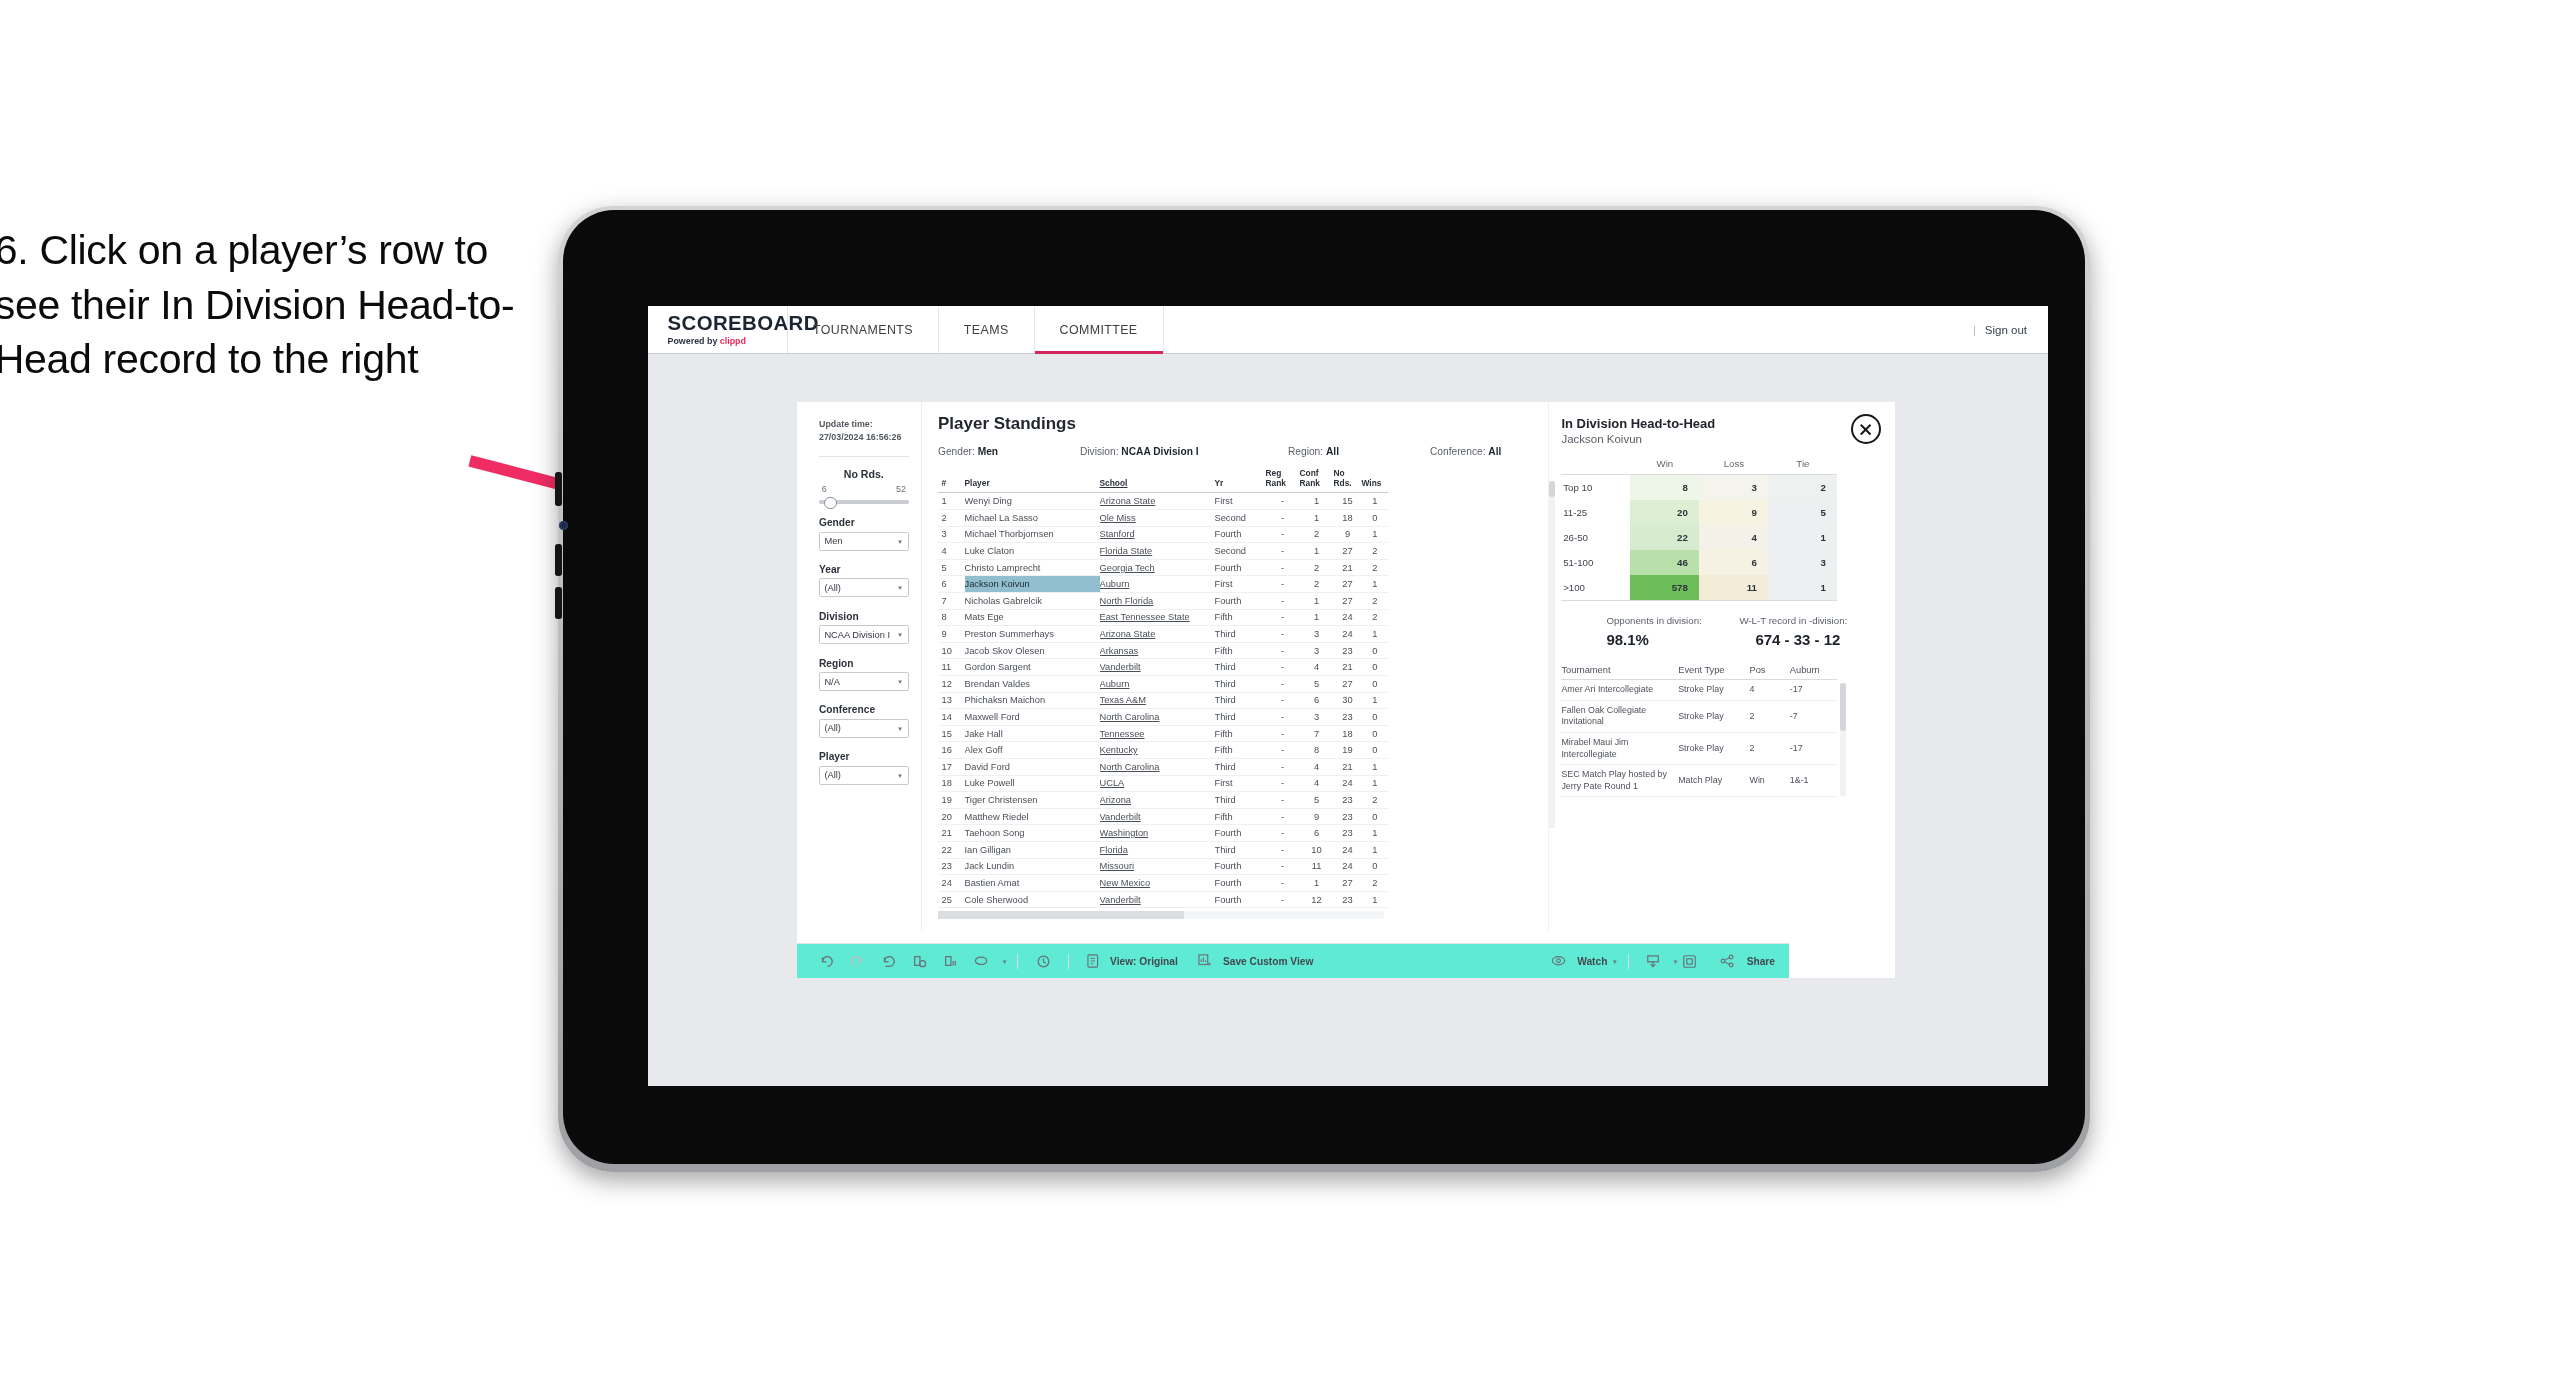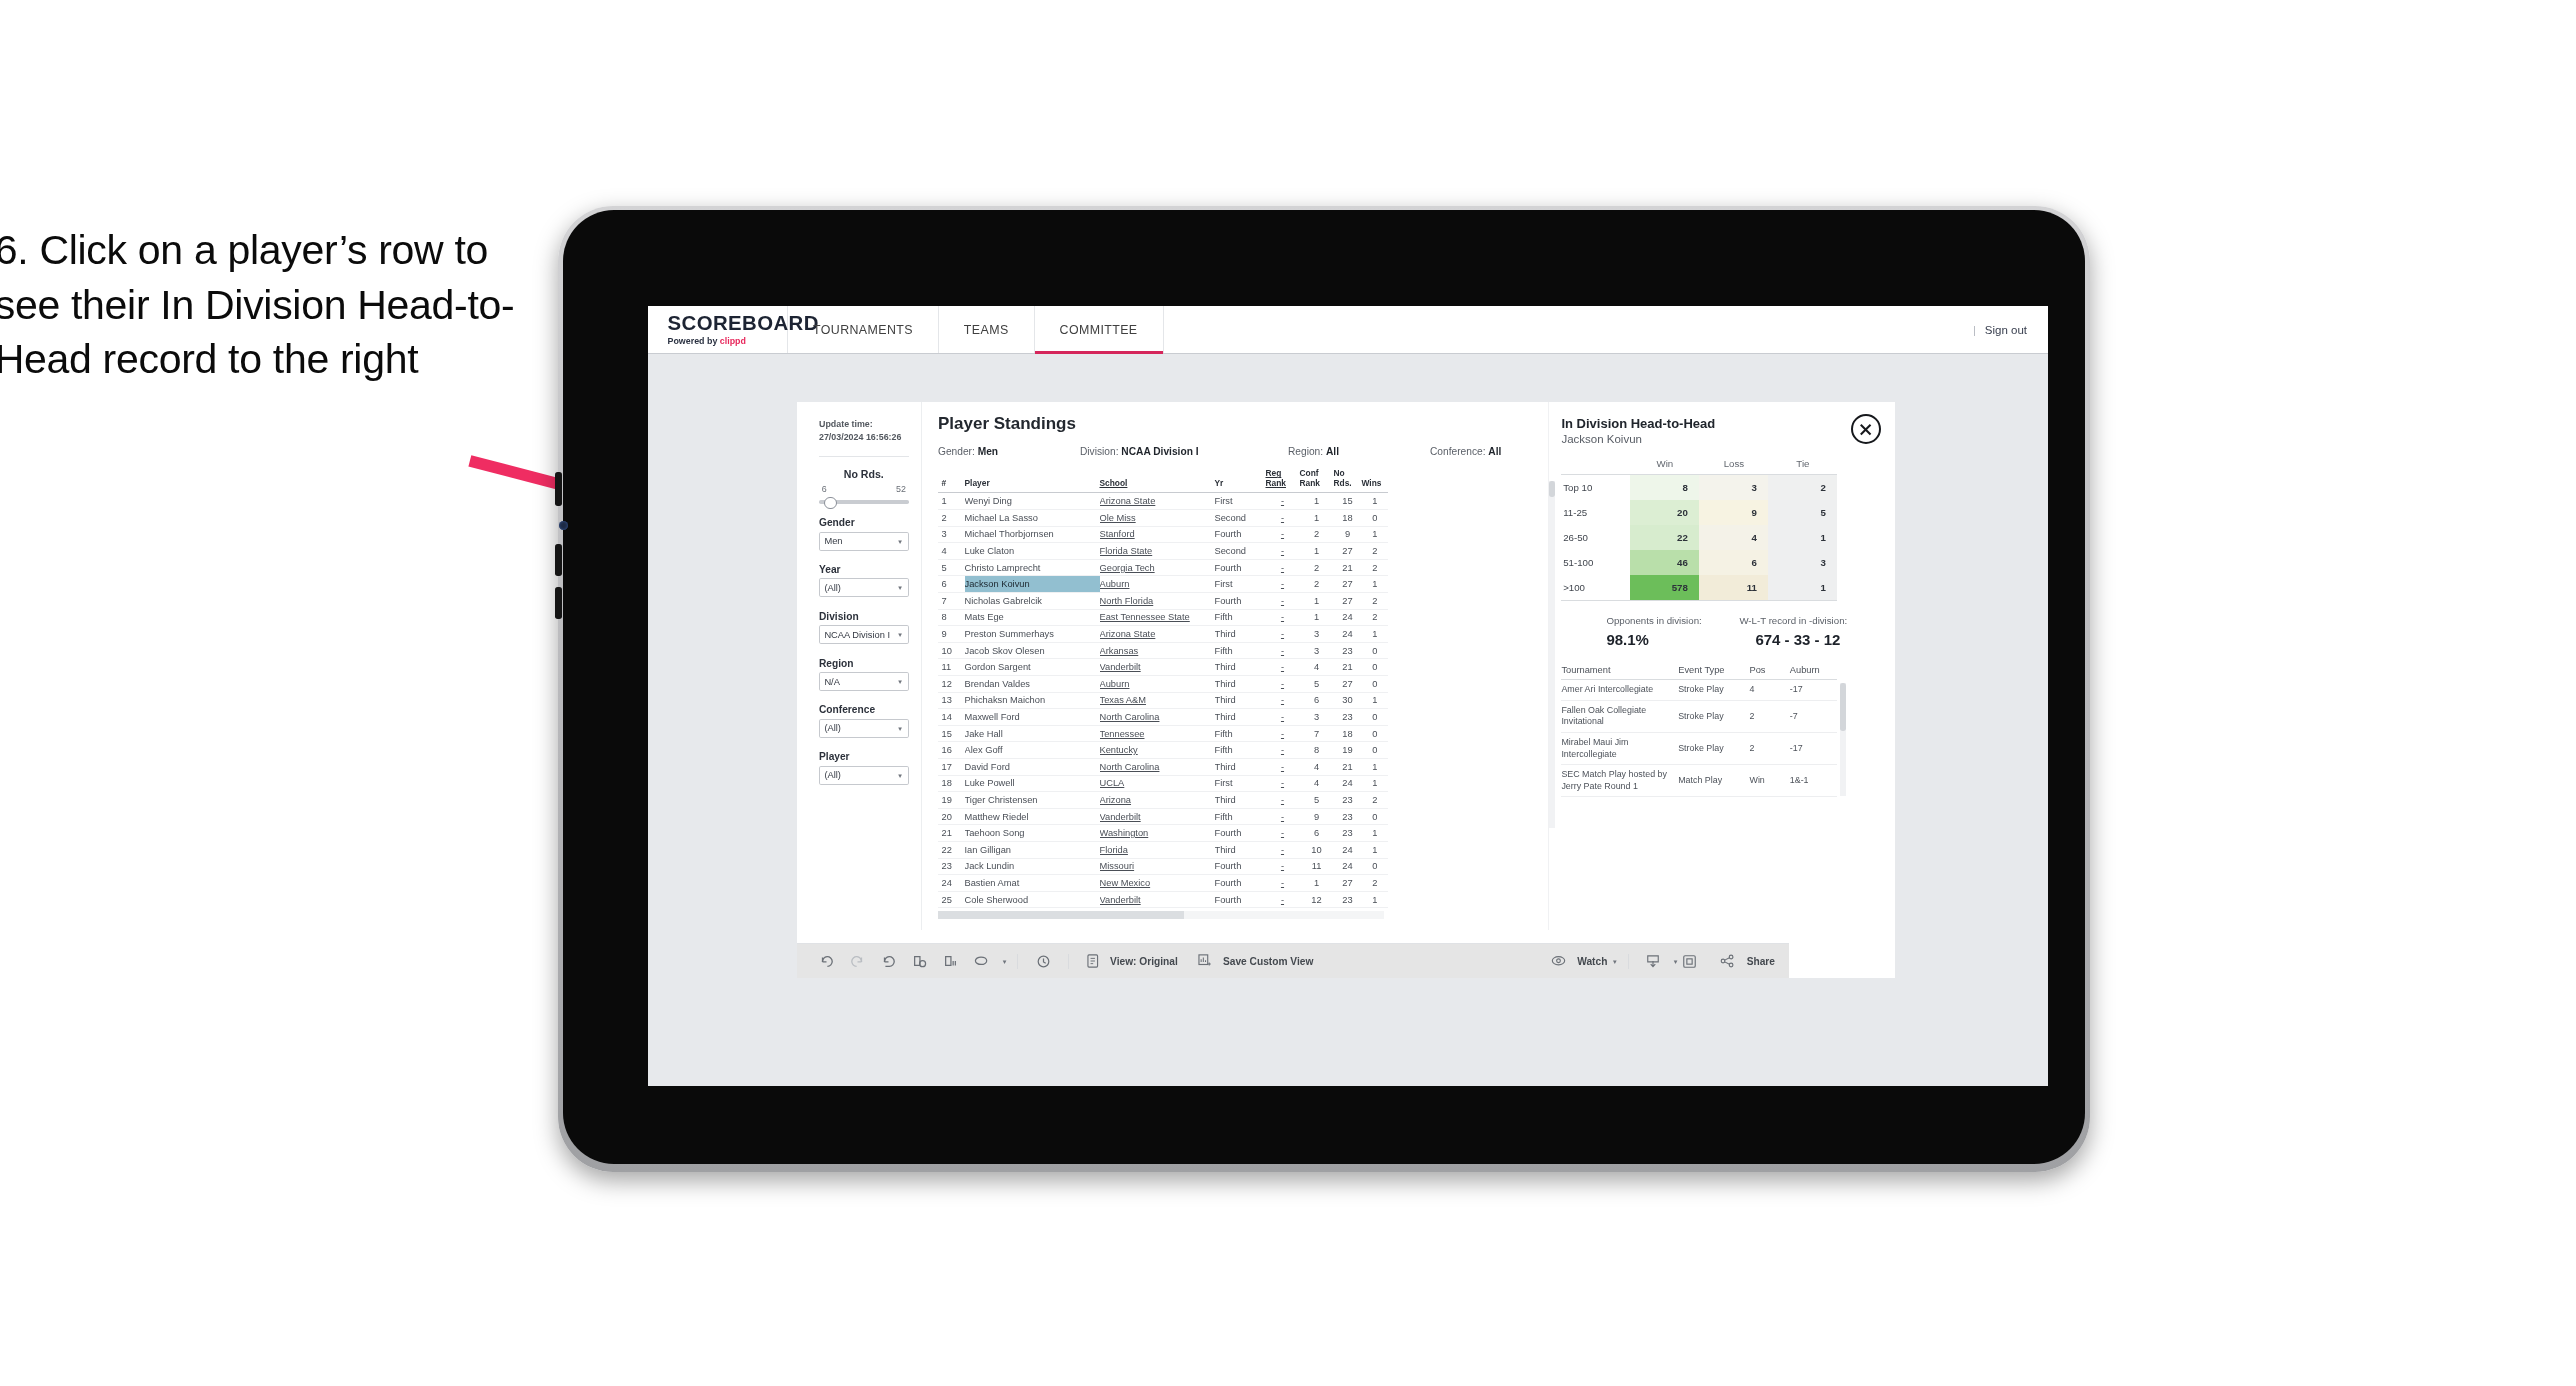--- a/index.html
+++ b/index.html
@@ -101,21 +101,21 @@
   table.std{border-collapse:collapse;width:446px;table-layout:fixed;font-size:9.3px;}
   table.std th{font-size:8.4px;font-weight:bold;color:#2b3038;text-align:left;
                padding:2.7px 0 4.4px;border-bottom:0.9px solid #c8cbd0;vertical-align:bottom;
                line-height:1.12;}
   table.std td{padding:2.8px 0;color:#4a4f57;border-bottom:0.9px solid #eff0f2;
                white-space:nowrap;overflow:hidden;}
   .c-rank{width:23px;padding-left:3.5px!important;}
   .c-player{width:135px;}
   .c-school{width:115px;text-decoration:underline;}
   .c-yr{width:51px;}
-  .c-reg{width:34px;text-align:center;text-decoration:underline;}
+  .c-reg{width:34px;text-align:center;}
   .c-conf{width:34px;text-align:center;}
   .c-rds{width:28px;text-align:center;}
   .c-wins{width:26.6px;text-align:center;}
   tr.sel td.c-player{background:#92bfd0;color:#1d2830;}
   #vscroll{position:absolute;right:-7px;top:14px;width:6.2px;height:347px;background:#f1f2f4;}
   #vscroll .thumb{width:6.2px;height:16px;background:#d3d6da;border-radius:2.7px;}
   #hscroll{margin-top:2.7px;width:446px;height:8px;background:#f4f5f6;}
   #hscroll .thumb{width:246px;height:8px;background:#dbdee1;}
 
   
@@ -153,21 +153,21 @@
   .t-name{width:113px;padding-right:5.3px;}
   .t-type{width:69px;}
   .t-pos{width:39px;}
   .t-score{width:46px;}
   #trn-scroll{position:absolute;right:7px;top:23px;width:6.2px;height:113px;background:#f1f2f4;}
   #trn-scroll .thumb{width:6.2px;height:48px;background:#d3d6da;border-radius:2.7px;}
 
   
   #toolbar{position:absolute;left:0;bottom:0;width:992px;height:35px;
            border-top:0.9px solid #e0e2e5;display:flex;align-items:center;
-           padding-left:14px;box-sizing:border-box;background:#e5e5e5;}
+           padding-left:14px;box-sizing:border-box;background:#5eead4;}
   .tb{display:flex;align-items:center;color:#5e636b;cursor:pointer;}
   .tb-ico{margin:0 8px;display:flex;align-items:center;}
   .tb-lbl{font-size:10.2px;font-weight:bold;color:#44494f;margin-left:3.5px;}
   .tb-div{width:0.9px;height:15px;background:#d9dbde;margin:0 9.7px;}
   .caret-s{font-size:6.2px;margin-left:4.4px;color:#70757d;}
 </style>
 </head>
 <body>
 
 <div id="instruction">6. Click on a player’s row to see their In Division Head-to-Head record to the right</div>

